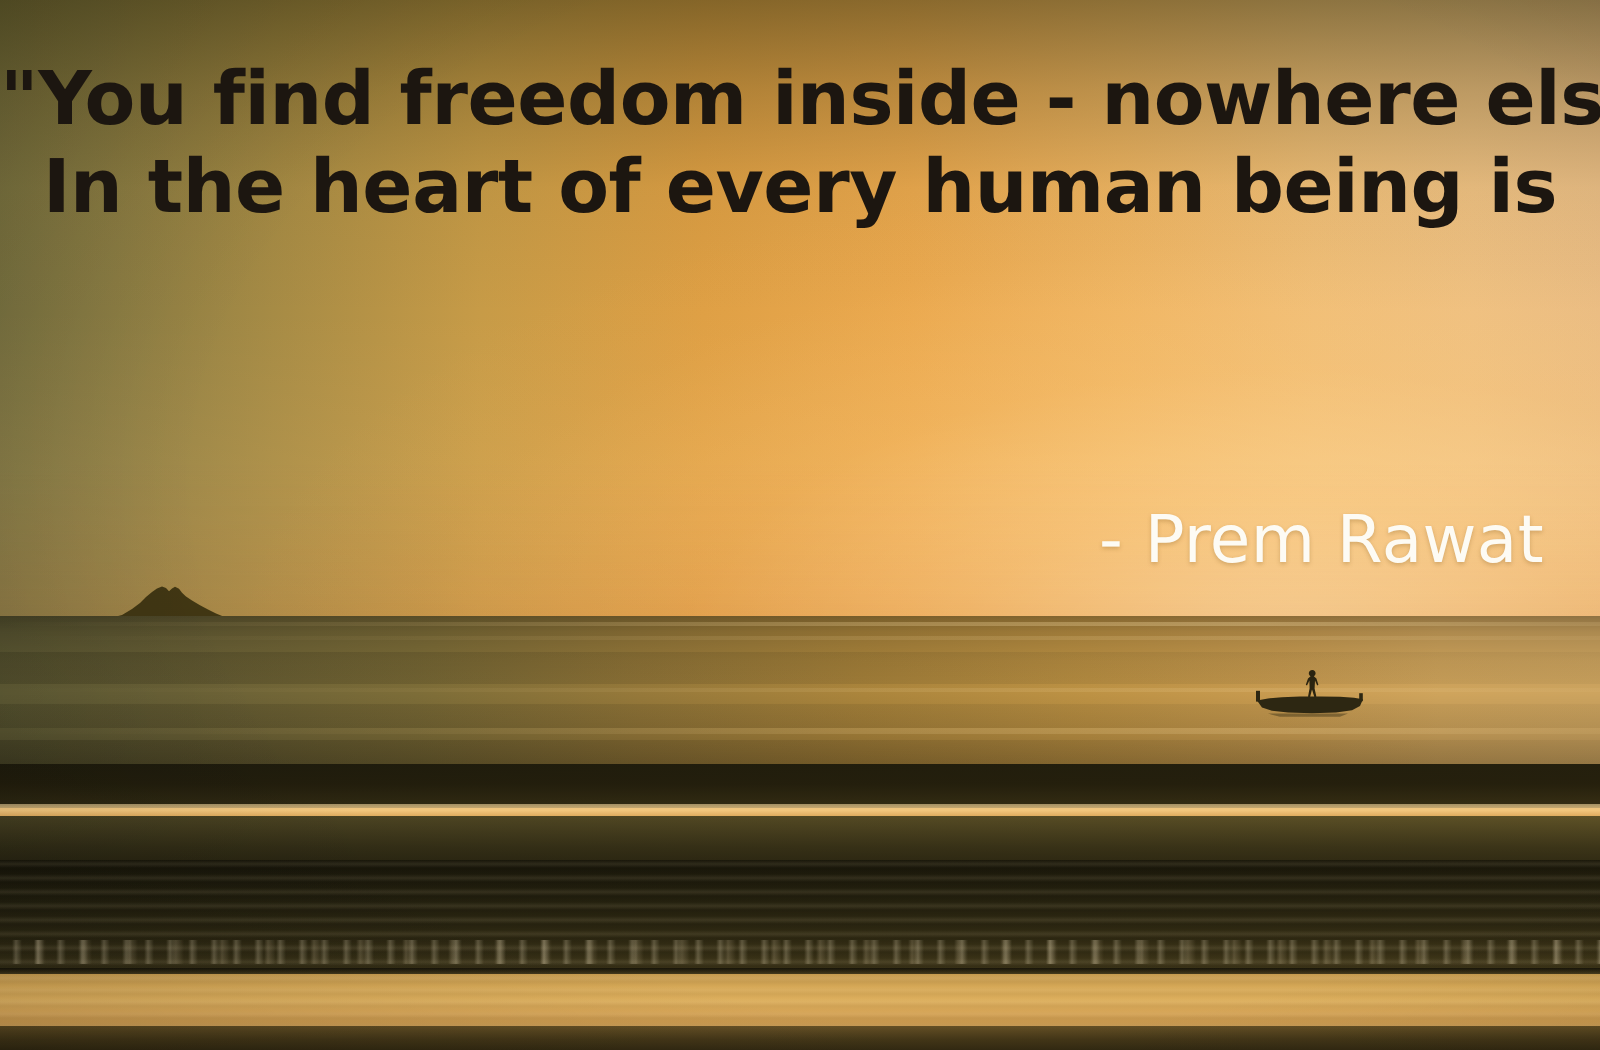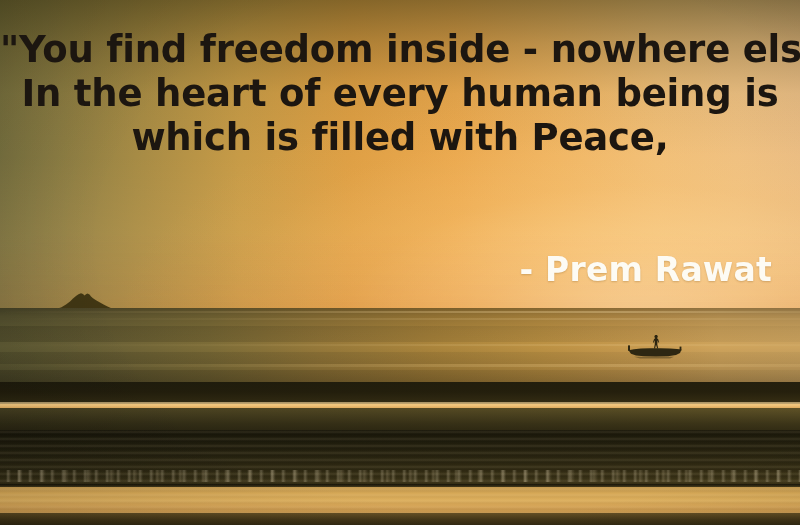--- a/index.html
+++ b/index.html
@@ -252,21 +252,21 @@
     color: #1c1610;
     letter-spacing: -0.2px;
     white-space: nowrap;
   }
   .attrib {
     position: absolute;
     top: 250px;
     right: 28px;
     font-size: 33px;
     line-height: 40px;
-    font-weight: 700;
+    font-weight: 400;
     color: #fdfbf4;
     letter-spacing: 0.2px;
     white-space: nowrap;
     text-shadow: 0 1px 2px rgba(120,80,20,0.28);
   }
 </style>
 </head>
 <body>
 
 <div id="stage">
@@ -322,18 +322,17 @@
     <div class="band waterline"></div>
     <div class="band wet-sand"></div>
     <div class="band sand-dark"></div>
 
     <div class="vignette"></div>
   </div>
 
   <div class="quote-block">
     <div class="qline">"You find freedom inside - nowhere else.</div>
     <div class="qline">In the heart of every human being is</div>
-    <div class="qline">which is filled with Peace,</div>
   </div>
 
   <div class="attrib">- Prem Rawat</div>
 
 </div>
 
 </body></html>

